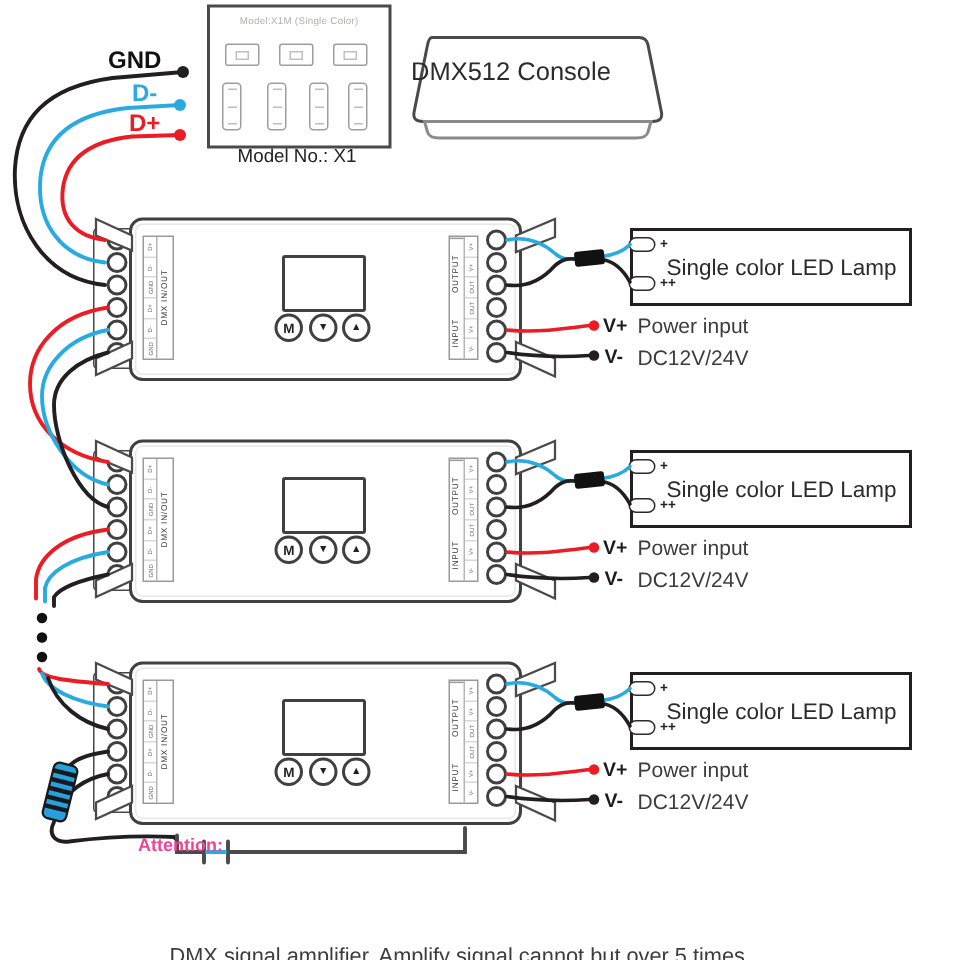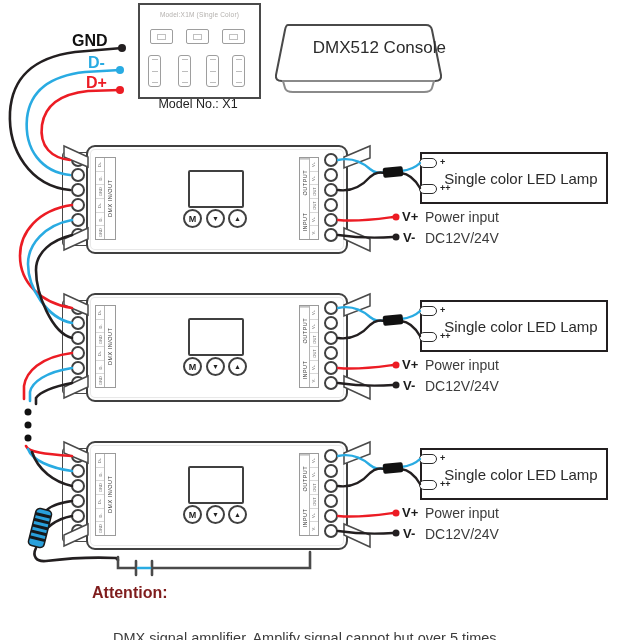--- a/index.html
+++ b/index.html
@@ -15,21 +15,21 @@
   .mbtn{width:21px;height:13px;border:1px solid #9e9e9e;border-radius:2px;background:#fff;display:flex;align-items:center;justify-content:center;}
   .mbtn i{display:block;width:7px;height:4px;border:1px solid #c0c0c0;}
   .slider{width:13px;height:32px;border:1px solid #9e9e9e;border-radius:3px;background:#fff;
           display:flex;flex-direction:column;justify-content:space-between;padding:3px 0;box-sizing:border-box;}
   .slider i{display:block;width:6px;height:1px;background:#bdbdbd;margin:0 auto;}
   .caption1{left:110px;top:97px;width:176px;text-align:center;font-size:12.5px;color:#222;}
   .caption2{left:90px;top:111px;width:216px;text-align:center;font-size:12.5px;color:#222;}
 
   
   .console{left:274px;top:22px;width:172px;height:76px;}
-  .console-label{left:0;top:16px;width:100%;text-align:right;font-size:17px;color:#2b2b2b;}
+  .console-label{left:0;top:16px;width:100%;text-align:left;font-size:17px;color:#2b2b2b;}
 
   
   .bus-label{font-weight:bold;font-size:16px;}
   .lbl-gnd{left:72px;top:32px;color:#111;}
   .lbl-dm{left:88px;top:54px;color:#29abe2;}
   .lbl-dp{left:86px;top:74px;color:#ec1c24;}
 
   
   .grp{position:absolute;left:0;width:640px;height:256px;}
   .block{background:#fff;border:1.6px solid #474747;border-radius:3px;}
@@ -58,21 +58,21 @@
   
   .lamp{left:420px;top:152px;width:184px;height:48px;border:2.5px solid #231f20;background:#fff;
         display:flex;align-items:center;justify-content:center;}
   .lamp-label{font-size:15px;color:#2b2b2b;padding-left:14px;}
   .lconn{width:18px;height:10px;border:1.5px solid #2b2b2b;border-radius:5px;background:#fff;box-sizing:border-box;}
   .lconn-sign{font-size:9px;color:#222;font-weight:bold;}
   .pw-sign{font-size:13px;font-weight:bold;color:#1c1c1c;}
   .pw-text{font-size:14px;color:#3c3c3c;}
 
   
-  .att-head{left:92px;top:584px;font-size:16px;font-weight:bold;color:#7f1d1d;}
+  .att-head{left:92px;top:556px;font-size:12px;font-weight:bold;color:#ec4899;}
   .att-line1{left:92px;top:610px;font-size:14.5px;color:#3c3c3c;white-space:nowrap;}
   .att-line2{left:113px;top:630px;font-size:14.5px;color:#3c3c3c;white-space:nowrap;}
 </style>
 </head>
 <body>
 
 <div id="canvas">
 
   <div class="abs master-panel">
     <div class="abs master-title">Model:X1M (Single Color)</div>

